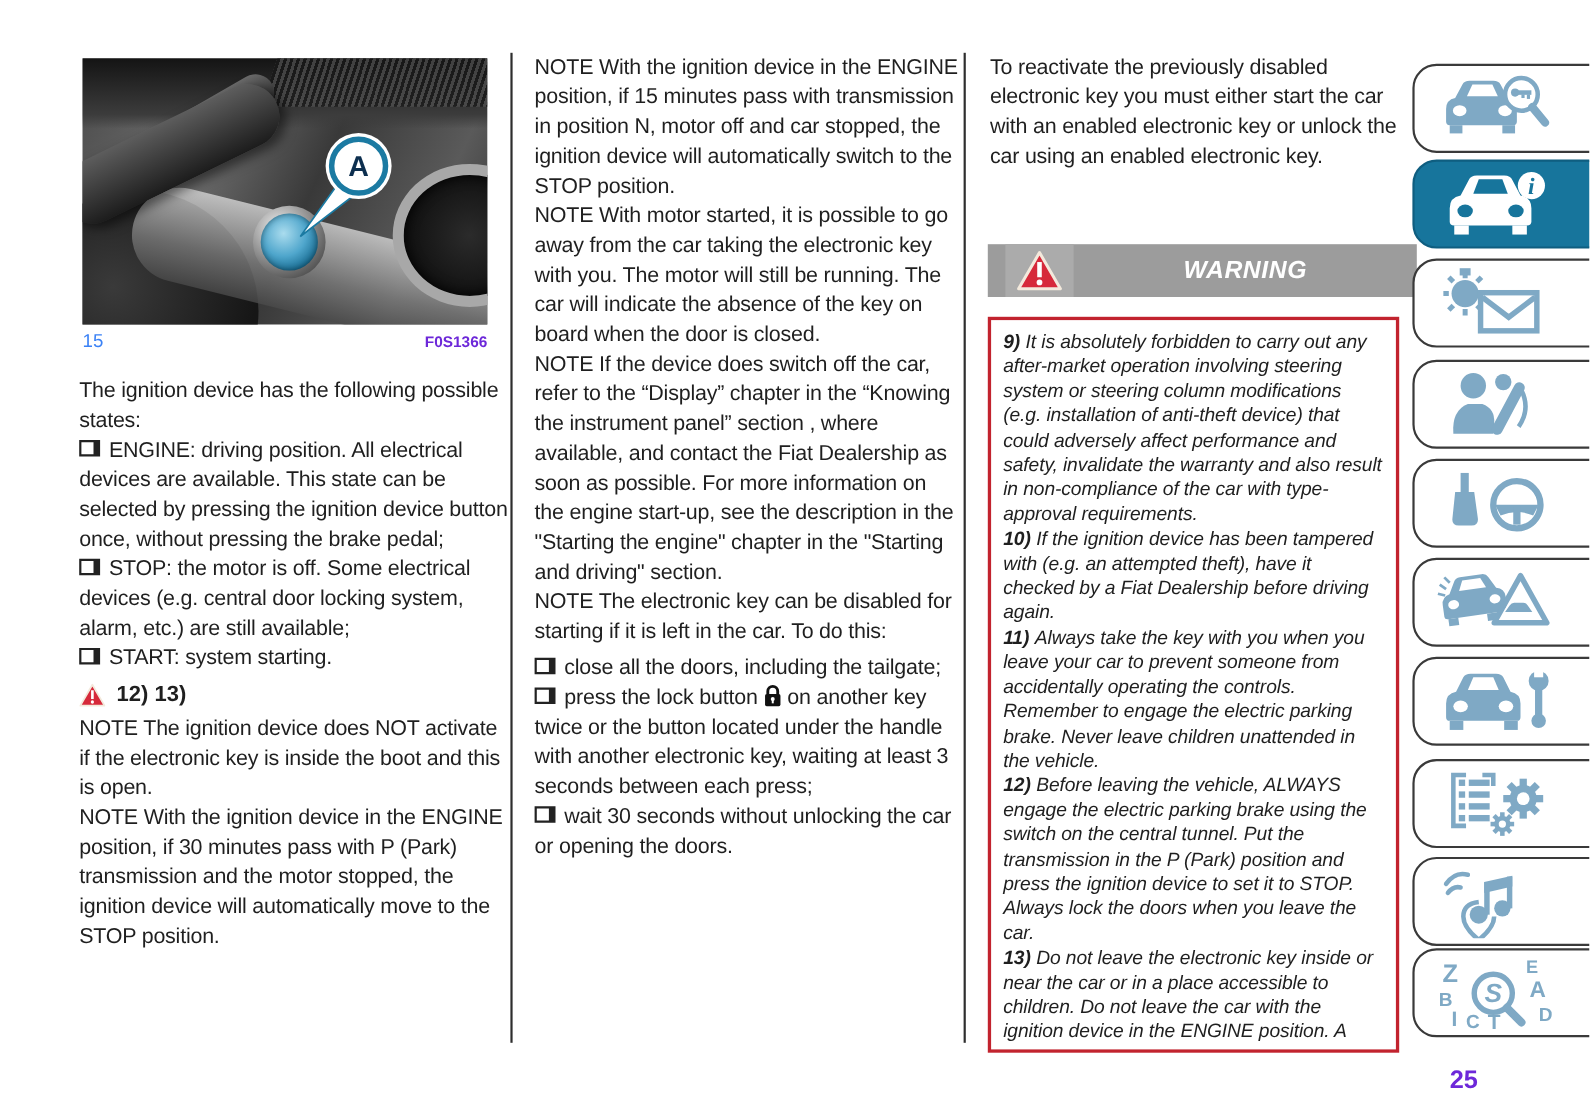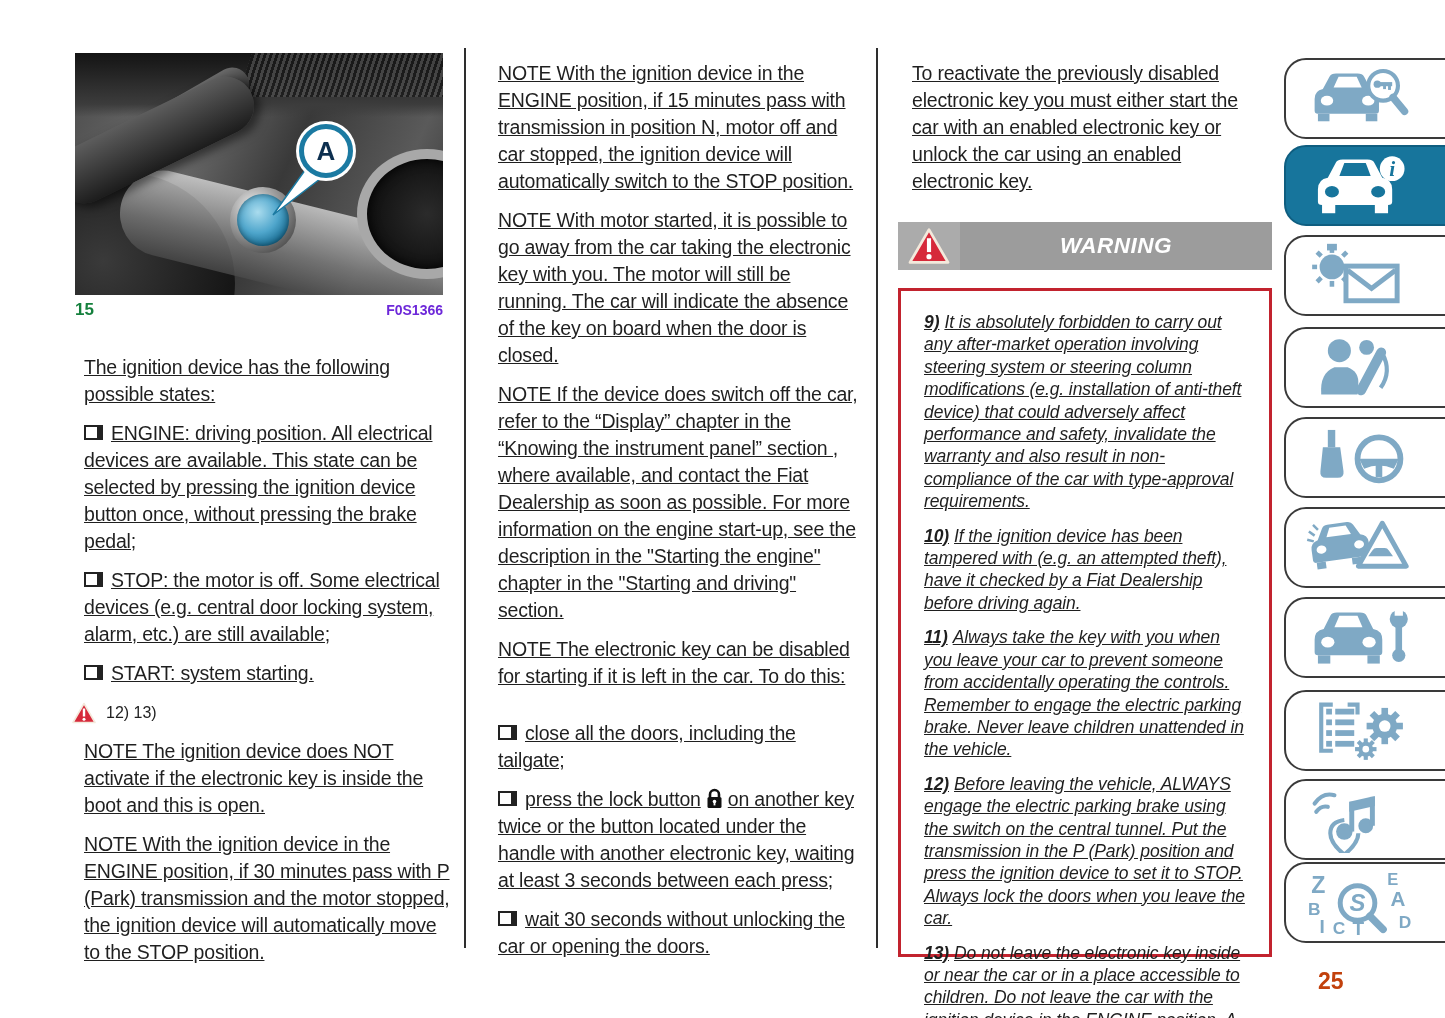--- a/index.html
+++ b/index.html
@@ -7,21 +7,21 @@
     --teal:#17759c;
     --red:#c2232e;
     --gray:#9c9c9c;
     --ink:#1f1f1f;
   }
   html,body{margin:0;padding:0;background:#fff;}
   .page{
     position:relative;width:1445px;height:1018px;background:#fff;overflow:hidden;
     font-family:"Liberation Sans",sans-serif;color:var(--ink);
   }
-  p{margin:12px;text-decoration:underline;}
+  p{margin:0;}
   .col{position:absolute;font-size:19.5px;line-height:27px;letter-spacing:-0.2px;}
   .divider{position:absolute;top:48px;width:2px;height:900px;background:#2e2e2e;}
   
   .sq{display:inline-block;width:11px;height:11px;border:2.5px solid #222;border-right-width:6px;margin-right:8px;vertical-align:0px;}
   
   .photo{position:absolute;left:75px;top:53px;width:368px;height:242px;overflow:hidden;
     background:linear-gradient(115deg,#4a4a4a,#6f6f6f 30%,#393939 55%,#5a5a5a 80%,#303030);}
   .ph-top{position:absolute;left:0;top:0;width:100%;height:64px;background:linear-gradient(#141414,#3c3c3c 80%,rgba(60,60,60,0));}
   .ph-mesh{position:absolute;left:170px;top:0;width:220px;height:44px;opacity:.75;transform:skewX(-18deg);
     background:repeating-linear-gradient(90deg,#181818 0 3px,#4f4f4f 3px 6px);}
@@ -39,44 +39,44 @@
     background:radial-gradient(circle at 35% 30%,#ededed,#9d9d9d 40%,#474747 85%);}
   .btn{position:absolute;left:162px;top:141px;width:52px;height:52px;border-radius:50%;
     background:radial-gradient(circle at 40% 35%,#aadcee,#4fa6cc 45%,#15698f 78%,#0c4158);
     box-shadow:inset 0 0 6px rgba(0,0,0,.45);}
   .callout-line{position:absolute;left:0;top:0;width:368px;height:242px;}
   .callout{position:absolute;left:224px;top:71px;width:44px;height:44px;border-radius:50%;
     background:#fff;border:5px solid #1b7aa2;box-shadow:0 0 0 3px #fff;
     display:flex;align-items:center;justify-content:center;
     font-weight:bold;font-size:26px;color:#0d2f4f;}
   .fig-caption{position:absolute;left:75px;top:300px;width:368px;display:flex;justify-content:space-between;align-items:baseline;}
-  .fig-num{font-weight:bold;font-size:17px;color:#15803d;}
+  .fig-num{font-weight:normal;font-size:17px;color:#3b82f6;}
   .fig-code{font-weight:bold;font-size:14px;color:#6d28d9;}
   
   .refrow{display:flex;align-items:center;gap:10px;margin:6px 0 4px 0;}
-  .refrow .refs{font-weight:normal;font-size:16px;letter-spacing:0;}
+  .refrow .refs{font-weight:bold;font-size:20px;letter-spacing:0;}
   
   .lock{display:inline-block;vertical-align:-3px;margin:0 5px;}
   
-  .warnbar{position:absolute;left:898px;top:222px;width:374px;height:48px;background:var(--gray);display:flex;}
+  .warnbar{position:absolute;left:898px;top:222px;width:374px;height:48px;background:var(--gray);display:flex;padding-left:16px;}
   .warnbar .wicon{width:62px;height:48px;background:#ababab;display:flex;align-items:center;justify-content:center;}
   .warnbar .wtitle{flex:1;display:flex;align-items:center;justify-content:center;
     color:#fff;font-weight:bold;font-style:italic;font-size:22.5px;letter-spacing:.5px;}
   .warnbox{position:absolute;left:898px;top:288px;width:374px;height:669px;box-sizing:border-box;
     border:3px solid var(--red);padding:8px 11px;font-style:italic;font-size:17.5px;line-height:22.4px;letter-spacing:-0.1px;}
   .warnbox b{margin-right:5px;}
   
   .tab{position:absolute;left:1284px;width:196px;height:81px;box-sizing:border-box;
     border:2px solid #3a3a3a;border-radius:22px;background:#fff;color:var(--blue);
     display:flex;align-items:center;}
   .tab svg{margin-left:18px;width:112px;height:66px;}
   .tab .cut{fill:#fff;}
   .tab.active{background:var(--teal);border-color:#0f5e80;color:#fff;}
   .tab.active .cut{fill:var(--teal);}
-  .pagenum{position:absolute;left:1318px;top:968px;font-weight:bold;font-size:23px;color:#c2410c;}
+  .pagenum{position:absolute;left:1318px;top:968px;font-weight:bold;font-size:23px;color:#6d28d9;}
   .mid-space{height:6px;}
 </style>
 </head>
 <body>
 
 <div class="page">
 
   <div class="photo">
     <div class="ph-top"></div>
     <div class="ph-mesh"></div>

